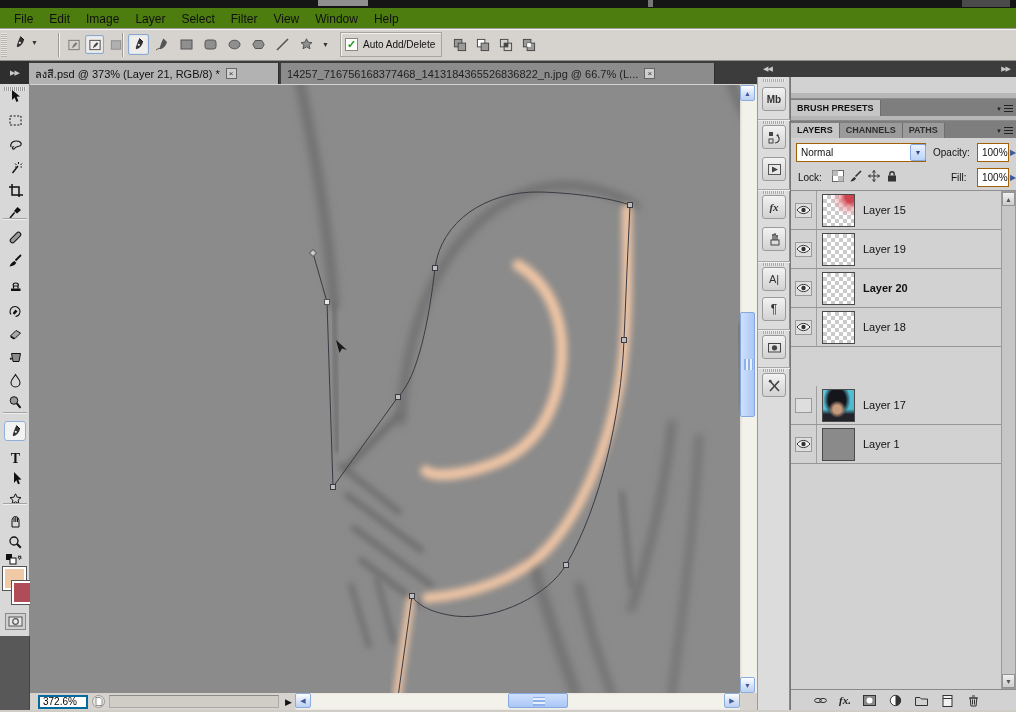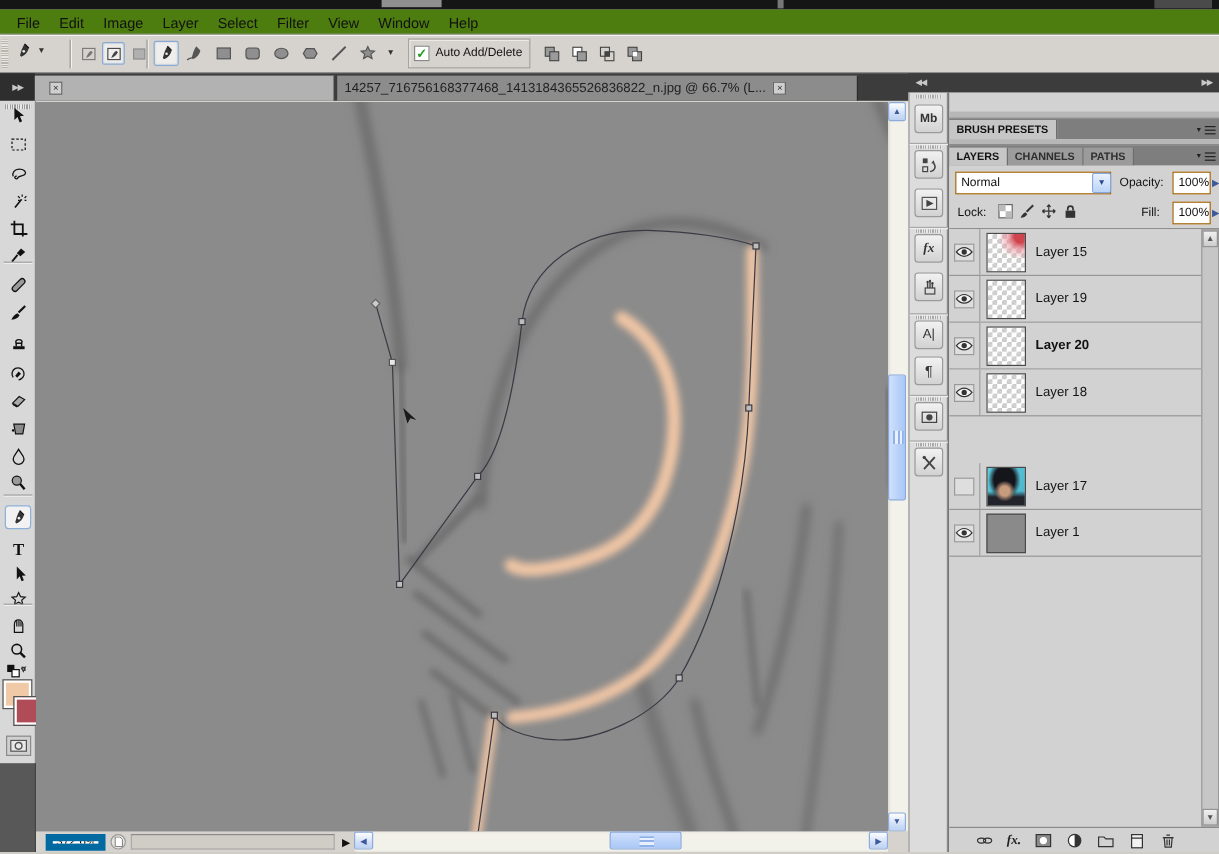--- a/index.html
+++ b/index.html
@@ -34,21 +34,21 @@
 #canvas{left:30px;top:85px;width:710px;height:608px;background:#8b8b8b;overflow:hidden}
 
 .xp-track{background:#f2f1ea;box-shadow:inset 1px 0 2px #d8d6cc}
 .xpbtn{position:absolute;background:linear-gradient(#fdfefe,#d3e0f7 60%,#bcd1f2);border:1px solid #8cacdc;border-radius:2px;color:#3b5a9b;display:flex;align-items:center;justify-content:center;font-size:7px}
 .xpthumb{position:absolute;background:linear-gradient(90deg,#cfe0fc,#aac7f6);border:1px solid #86a8e0;border-radius:2px}
 .xpthumb.h{background:linear-gradient(#cfe0fc,#aac7f6)}
 .gripdots{position:absolute;background:repeating-linear-gradient(90deg,#8fb0e8 0 2px,#e8f0fe 2px 4px)}
 .gripdots.v{background:repeating-linear-gradient(0deg,#8fb0e8 0 2px,#e8f0fe 2px 4px)}
 
 #statusbar{left:30px;top:693px;width:265px;height:17px;background:#d6d3ce;display:flex;align-items:center}
-#zoomfield{margin-left:8px;width:50px;height:14px;background:#fff;border:6px solid #0369a1;font-size:10px;padding:1px 3px}
+#zoomfield{margin-left:8px;width:50px;height:14px;background:#fff;border:2px solid #0369a1;font-size:10px;padding:1px 3px}
 #statusinfo{width:170px;height:13px;border:1px solid #aaa;border-top-color:#8a8a8a;background:#d0cdc6;margin-left:4px}
 
 #dockstrip{left:757px;top:77px;width:33px;height:633px;background:#dcdcdc;border-left:1px solid #9a9a9a;border-right:1px solid #8a8a8a}
 .dockicon{position:absolute;left:4px;width:24px;height:24px;display:flex;align-items:center;justify-content:center;background:linear-gradient(#f2f2f2,#d2d2d2);border:1px solid #9a9a9a;border-radius:3px;color:#333;font-size:11px}
 .docksep{position:absolute;left:0;width:33px;height:1px;background:#a8a8a8;box-shadow:0 1px 0 #eee}
 .dockgrip{position:absolute;left:5px;width:22px;height:3px;background:repeating-linear-gradient(90deg,#aaa 0 1px,#e8e8e8 1px 2px)}
 
 #rheader{left:757px;top:61px;width:259px;height:16px;background:#3c3c3c;display:flex;align-items:center;justify-content:space-between;padding:0 6px}
 #panels{left:790px;top:77px;width:226px;height:633px;background:#d2d2d2;border-left:1px solid #777}
 .tabrow{position:absolute;left:0;width:226px;height:16px;background:#7e7e7e;display:flex;align-items:flex-end}
@@ -249,20 +249,21 @@
       </div>
     </div>
 </div>
 
 <div class="abs" id="tabbar">
   <div class="abs" style="left:0;top:0;width:29px;height:23px;background:#2e2e2e;display:flex;align-items:center;justify-content:center">
     <span class="collapser">▶▶</span>
   </div>
   <div id="doctabs">
       <div class="doctab active" style="left: 29px; width: 250px;">
+        <span class="ttl">ลงสี.psd @ 373% (Layer 21, RGB/8) *</span>
     <span class="closebox">×</span>
       </div>
       <div class="doctab inactive" style="left: 281px; width: 434px;">
         <span class="ttl">14257_716756168377468_1413184365526836822_n.jpg @ 66.7% (L...</span>
     <span class="closebox">×</span>
       </div>
     </div>
 </div>
 
 <div class="abs" id="rheader">

